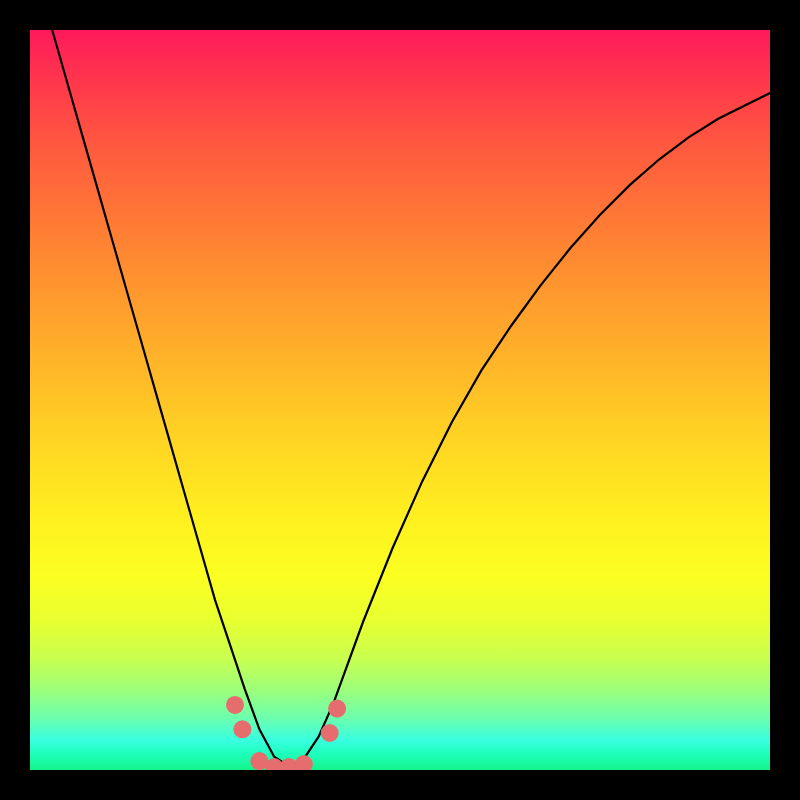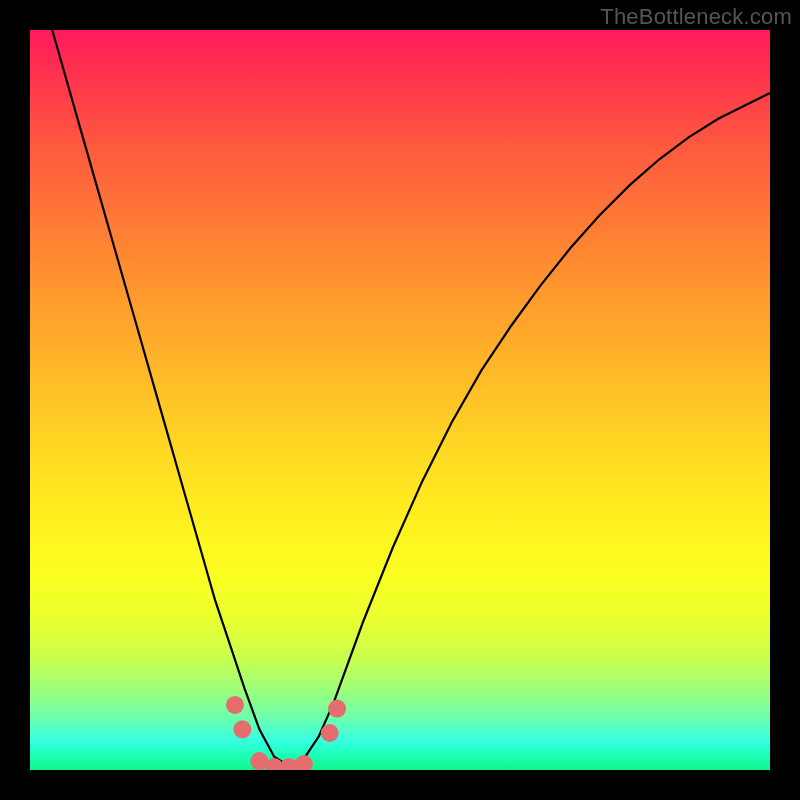--- a/index.html
+++ b/index.html
@@ -53,21 +53,20 @@
     height: 740px;
   }
   .legend-dot {
     fill: #e56d6d;
   }
 </style>
 </head>
 <body>
 
 <div class="frame">
-  <div class="watermark">TheBottleneck.com</div>
   <div class="plot">
     <svg class="curve" viewBox="0 0 740 740">
       <path id="curve-path" fill="none" stroke="#000" stroke-width="2.2" d="M22.2 0.0 L37.0 51.8 L51.8 103.6 L66.6 155.4 L81.4 207.2 L96.2 259.0 L111.0 310.8 L125.8 362.6 L140.6 414.4 L155.4 466.2 L170.2 518.0 L185.0 569.8 L199.8 614.2 L214.6 658.6 L229.4 699.3 L244.2 726.7 L259.0 736.3 L273.8 728.9 L288.6 706.7 L303.4 673.4 L333.0 592.0 L362.6 518.0 L392.2 451.4 L421.8 392.2 L451.4 340.4 L481.0 296.0 L510.6 255.3 L540.2 218.3 L569.8 185.0 L599.4 155.4 L629.0 129.5 L658.6 107.3 L688.2 88.8 L717.8 74.0 L740.0 62.9"></path>
       <g id="markers">
           <circle cx="205.0" cy="674.9" r="9" class="legend-dot"></circle>
           <circle cx="212.4" cy="699.3" r="9" class="legend-dot"></circle>
           <circle cx="229.4" cy="731.1" r="9" class="legend-dot"></circle>
           <circle cx="244.2" cy="737.0" r="9" class="legend-dot"></circle>
           <circle cx="259.0" cy="737.0" r="9" class="legend-dot"></circle>
           <circle cx="273.8" cy="734.1" r="9" class="legend-dot"></circle>

